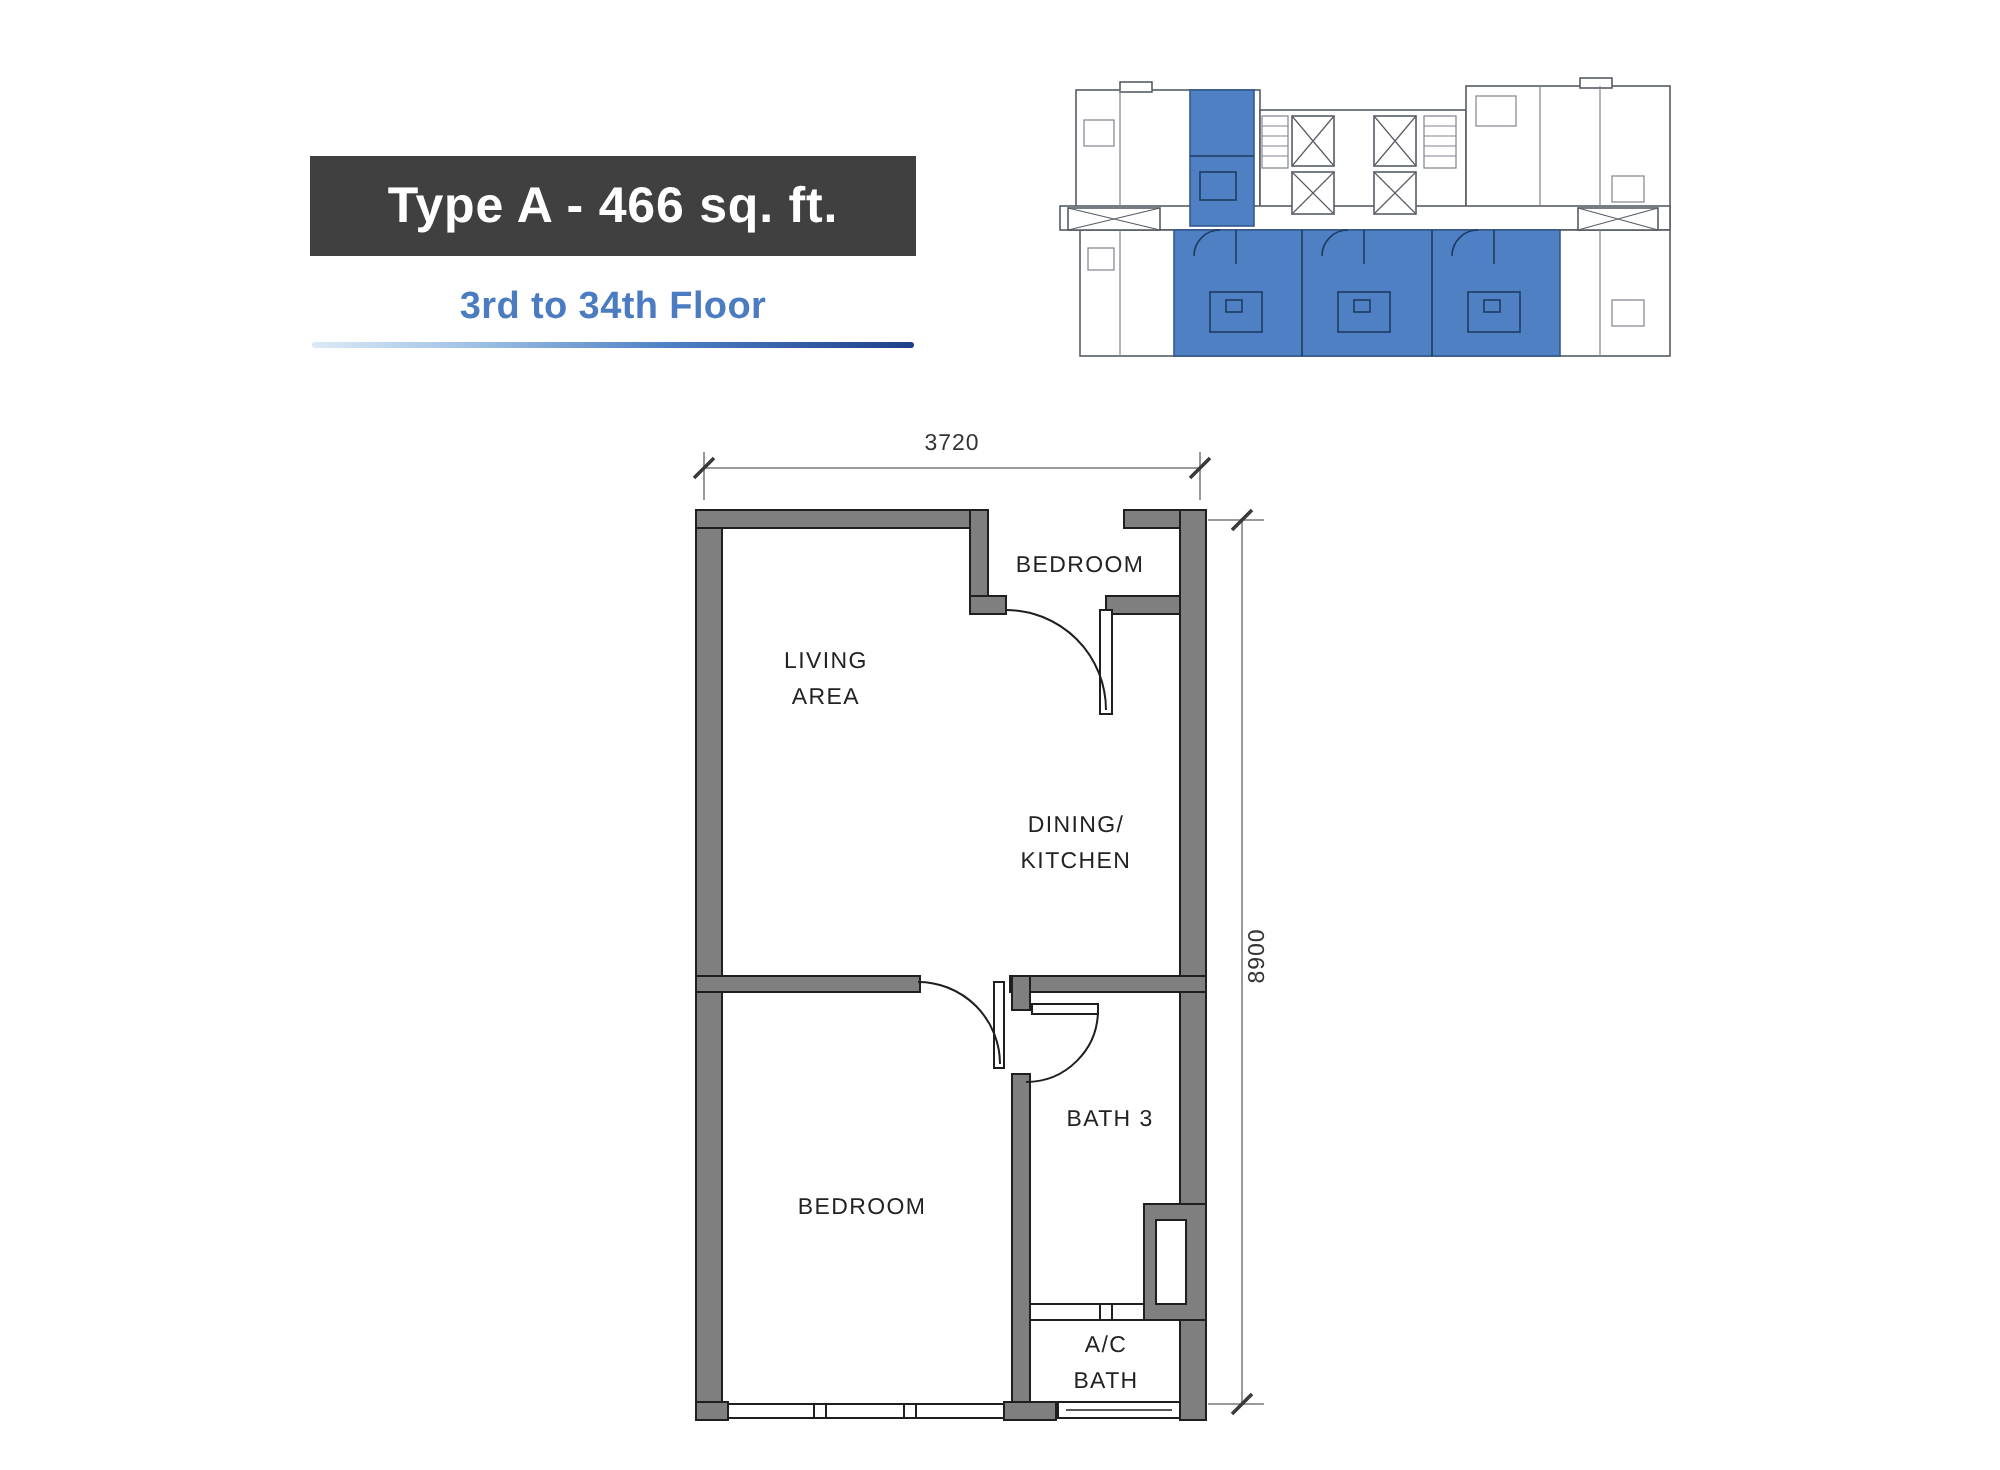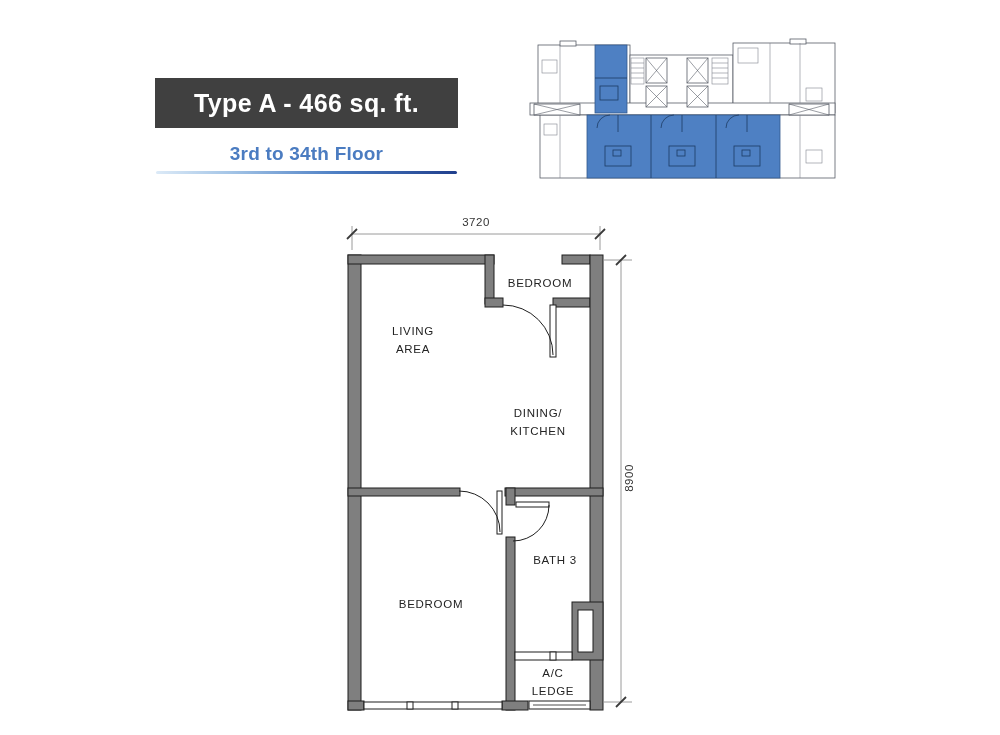--- a/index.html
+++ b/index.html
@@ -177,18 +177,18 @@
   </svg>
 
   <div class="plan-label" style="left:540px;top:284px;">BEDROOM</div>
   <div class="plan-label" style="left:413px;top:341px;">LIVING
 AREA</div>
   <div class="plan-label" style="left:538px;top:423px;">DINING/
 KITCHEN</div>
   <div class="plan-label" style="left:431px;top:605px;">BEDROOM</div>
   <div class="plan-label" style="left:555px;top:561px;">BATH 3</div>
   <div class="plan-label" style="left:553px;top:683px;">A/C
-LEDGE</div>
+BATH</div>
 
   <div class="dim-label" style="left:476px;top:222px;">3720</div>
   <div class="dim-label vertical" style="left:629px;top:478px;">8900</div>
 
 </div>
 
 </body></html>

